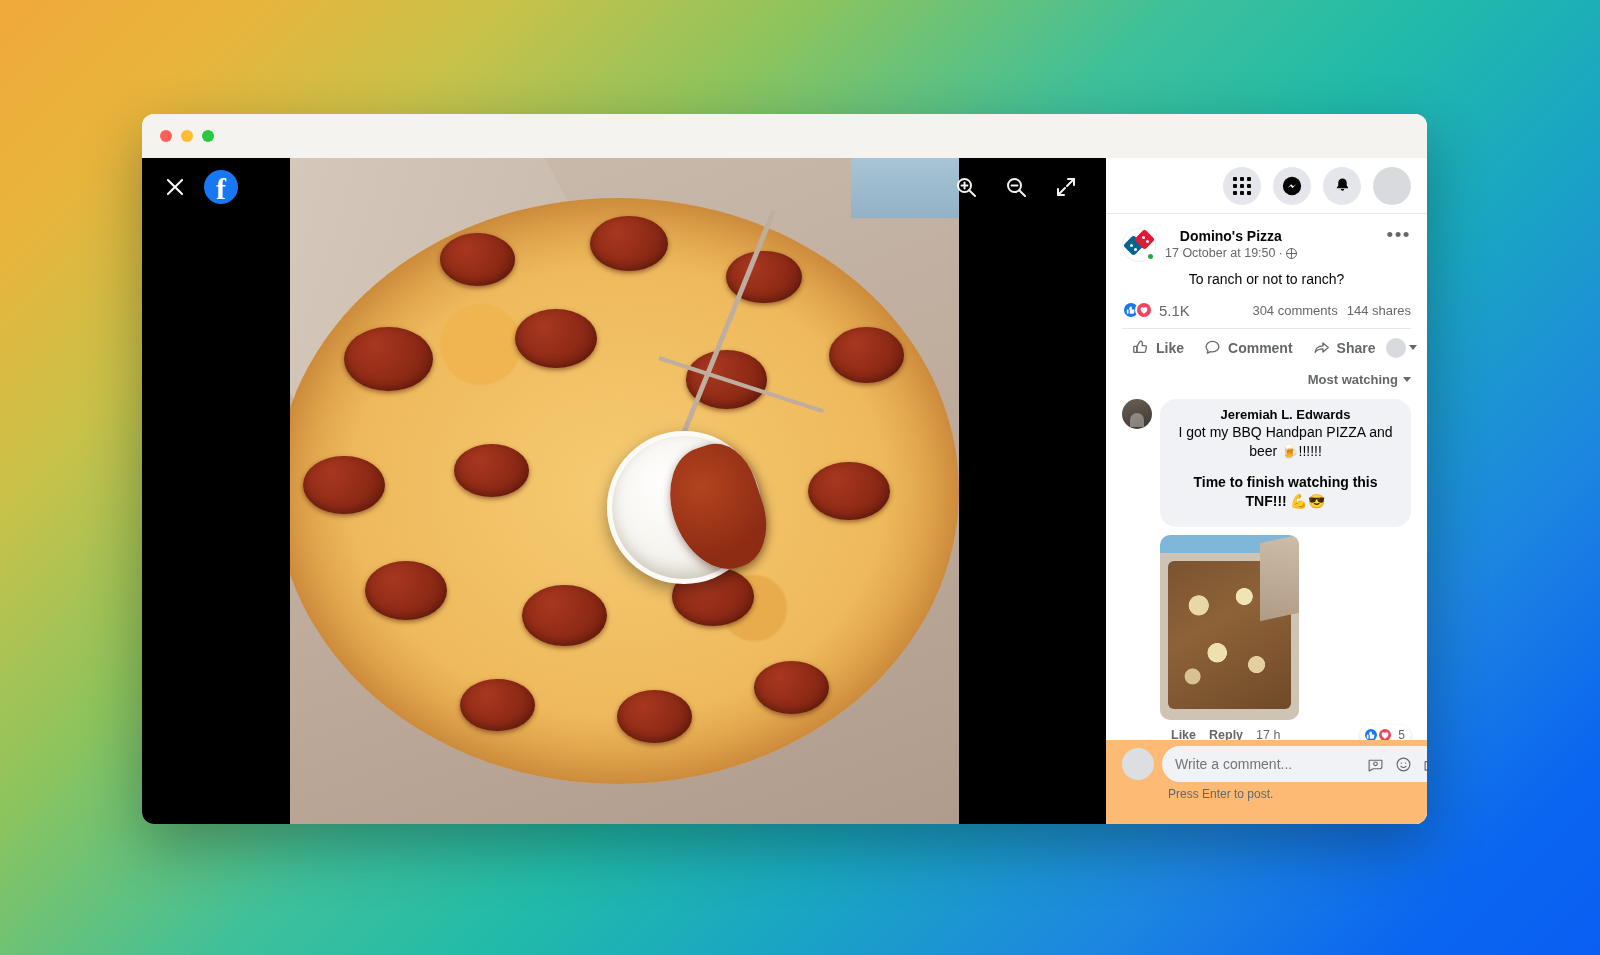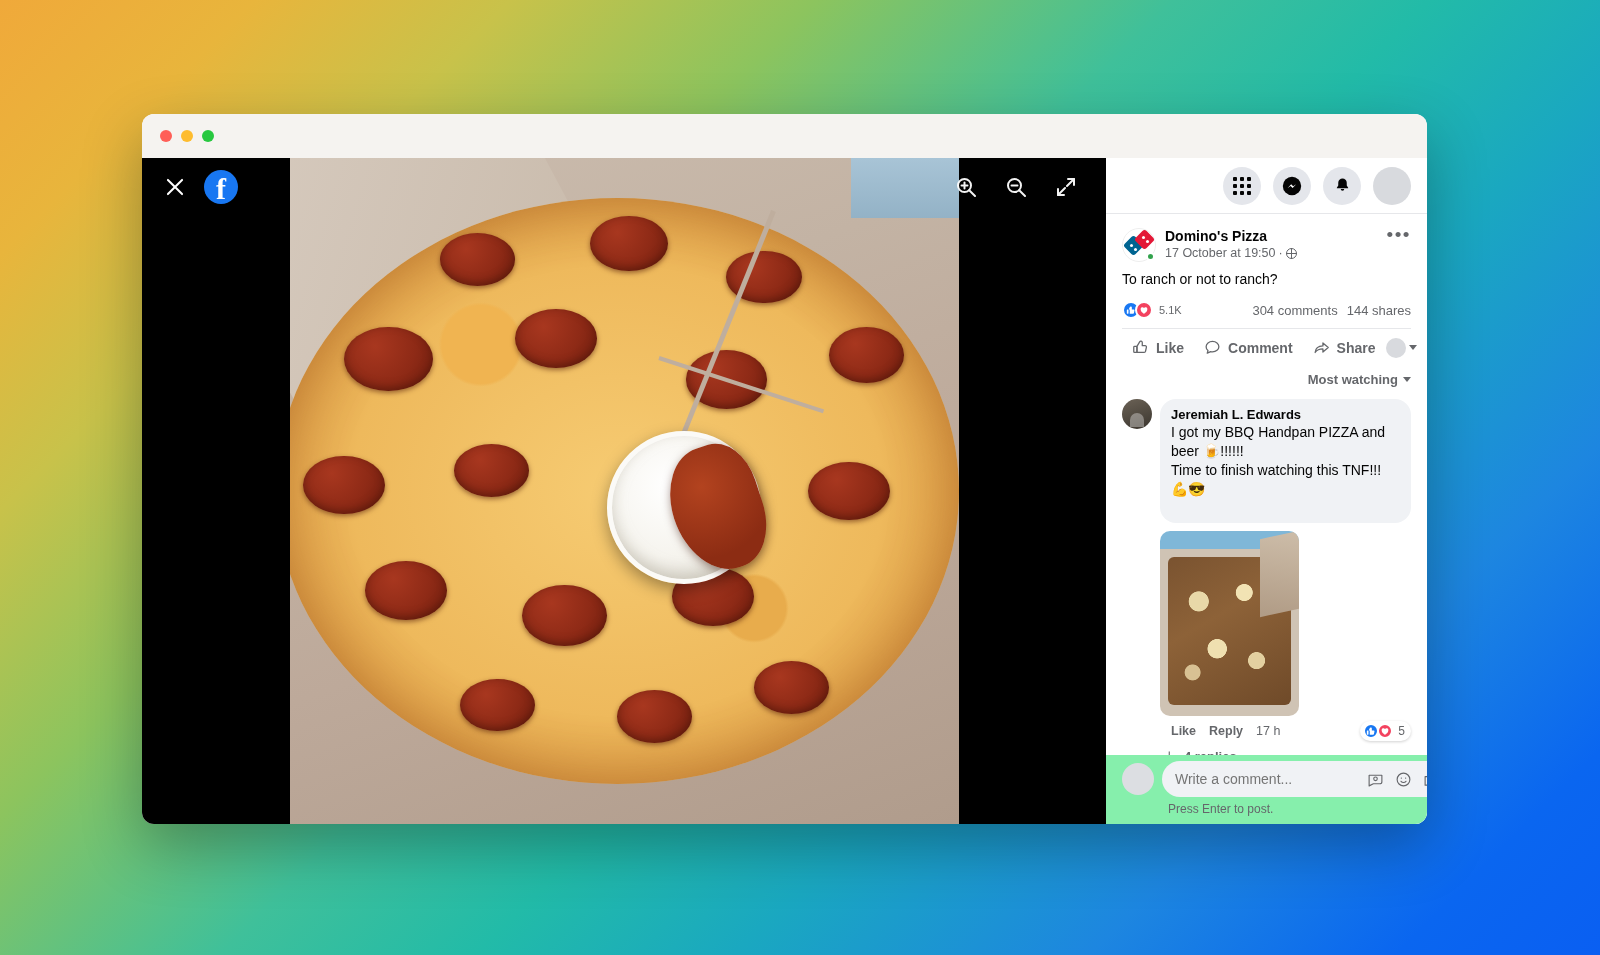--- a/index.html
+++ b/index.html
@@ -104,21 +104,21 @@
     height:56px; flex:0 0 56px; display:flex; align-items:center; justify-content:flex-end;
     gap:12px; padding:0 16px; border-bottom:1px solid #e6e7ea;
   }
   .circ-btn { width:38px; height:38px; border-radius:50%; background:#e4e6eb;
     display:flex; align-items:center; justify-content:center; cursor:pointer; flex:0 0 auto; }
   .avatar-btn { width:38px; height:38px; border-radius:50%; background:#d8dade; cursor:pointer; flex:0 0 auto; }
 
   .grid9 { display:grid; grid-template-columns:repeat(3,4px); grid-template-rows:repeat(3,4px); gap:3px; }
   .grid9 i { background:#050505; border-radius:1px; display:block; width:4px; height:4px; }
 
-  .post-scroll { flex:1; overflow:hidden; display:flex; flex-direction:column; min-height:0; }
+  .post-scroll { flex:1; overflow:hidden; display:flex; flex-direction:column; min-height:0;text-align:center; }
   .post-head { display:flex; align-items:flex-start; padding:14px 16px 0 16px; }
   .dom-logo { width:34px; height:34px; border-radius:50%; background:#fff; position:relative;
     border:1px solid #eee; flex:0 0 auto; }
   .dom-logo .sq { position:absolute; width:15px; height:15px; border-radius:3px; }
   .dom-logo .blue { background:#006491; left:3px; top:9px; transform:rotate(45deg); }
   .dom-logo .red  { background:#e31837; left:14px; top:3px; transform:rotate(45deg); }
   .dom-logo .pipd { position:absolute; width:3px; height:3px; border-radius:50%; background:#fff; }
   .online-dot { position:absolute; right:0; bottom:0; width:9px; height:9px; border-radius:50%;
     background:#31a24c; border:2px solid #fff; }
   .ph-text { margin-left:9px; }
@@ -131,21 +131,21 @@
 
   .post-text { padding:8px 16px 0 16px; font-size:14px; color:#050505; line-height:19px; }
 
   .counts-row { display:flex; align-items:center; padding:12px 16px 9px 16px; }
   .react-pills { display:flex; align-items:center; }
   .rp { width:18px; height:18px; border-radius:50%; display:flex; align-items:center; justify-content:center;
     border:2px solid #fff; }
   .rp.like { background:#1877f2; }
   .rp.love { background:#f3425f; margin-left:-5px; }
   .rp svg { width:10px; height:10px; }
-  .count-txt { font-size:11px; color:#65676b; margin-left:6px; }
+  .count-txt { font-size:15px; color:#65676b; margin-left:6px; }
   .counts-right { margin-left:auto; font-size:13px; color:#65676b; display:flex; gap:9px; }
   .counts-right span { cursor:pointer; }
 
   .action-row { display:flex; align-items:center; border-top:1px solid #e6e7ea; margin:0 16px; padding:5px 0; }
   .act { display:flex; align-items:center; gap:7px; padding:5px 10px; border-radius:5px; cursor:pointer;
     font-size:14px; font-weight:bold; color:#65676b; }
   .act svg { width:17px; height:17px; }
   .act-avatar { margin-left:auto; display:flex; align-items:center; gap:3px; cursor:pointer; }
   .act-avatar .av { width:20px; height:20px; border-radius:50%; background:#d8dade; }
   .caret { width:0;height:0;border-left:4px solid transparent;border-right:4px solid transparent;
@@ -154,24 +154,24 @@
   .sort-row { display:flex; justify-content:flex-end; align-items:center; gap:5px;
     padding:6px 16px 2px 16px; cursor:pointer; }
   .sort-row span { font-size:13px; font-weight:bold; color:#65676b; }
 
   .comments { padding:4px 16px 0 16px; flex:1; overflow:hidden; }
   .comment { display:flex; gap:8px; margin-top:6px; }
   .c-avatar { width:30px; height:30px; border-radius:50%; flex:0 0 auto; overflow:hidden;
     background:linear-gradient(160deg,#6b6256,#3a352e); position:relative; }
   .c-avatar:after{content:"";position:absolute;left:8px;top:14px;width:14px;height:14px;border-radius:50% 50% 0 0;background:rgba(255,255,255,.35);}
   .c-body { flex:1; min-width:0; }
-  .bubble { background:#f0f2f5; border-radius:16px; padding:7px 11px 24px 11px; }
+  .bubble { background:#f0f2f5; border-radius:16px; padding:7px 11px 16px 11px; }
   .c-name { font-size:13px; font-weight:bold; color:#050505; line-height:17px; }
   .c-text { font-size:14px; color:#050505; line-height:19px; }
-  .c-text + .c-text { margin-top:0; }
+  .c-text + .c-text { margin-top:12px;font-weight:bold; }
   .c-photo {
     width:139px; height:185px; border-radius:10px; margin-top:8px; overflow:hidden; position:relative;
     background:linear-gradient(180deg,#7fb7d8 0 10%, #cfc3b4 10% 100%);
     cursor:pointer;
   }
   .c-photo .pan { position:absolute; left:6%; top:14%; width:88%; height:80%; border-radius:6px;
     background:
       radial-gradient(circle at 25% 30%, #e8d8a8 0 7%, transparent 7.5%),
       radial-gradient(circle at 62% 24%, #f2e3b4 0 6%, transparent 6.5%),
       radial-gradient(circle at 40% 62%, #efe0b0 0 8%, transparent 8.5%),
@@ -186,21 +186,21 @@
   .c-actions .time { font-weight:normal; }
   .c-react { margin-left:auto; display:flex; align-items:center; gap:3px;
     background:#fff; border-radius:12px; box-shadow:0 1px 3px rgba(0,0,0,.18); padding:2px 6px 2px 3px; }
   .c-react .rp { width:16px; height:16px; }
   .c-react .n { font-size:12px; color:#65676b; margin-left:2px; }
   .replies { display:flex; align-items:center; gap:7px; padding:8px 0 0 6px; cursor:pointer; }
   .replies .arr { color:#65676b; font-size:13px; }
   .replies span.txt { font-size:13px; font-weight:bold; color:#65676b; }
 
   
-  .composer-wrap { border-top:0; background:#86efac; padding:6px 16px 8px 16px; flex:0 0 auto; }
+  .composer-wrap { border-top:0; background:#fdba74; padding:6px 16px 23px 16px; flex:0 0 auto; }
   .composer { display:flex; align-items:center; gap:8px; }
   .comp-av { width:32px; height:32px; border-radius:50%; background:#dcdee2; flex:0 0 auto; }
   .comp-box { flex:1; background:#f0f2f5; border-radius:18px; height:36px;
     display:flex; align-items:center; padding:0 10px 0 13px; gap:11px; }
   .comp-input { flex:1; font-size:14px; color:#65676b; background:transparent; border:0; outline:none;
     font-family:"Liberation Sans", sans-serif; }
   .comp-icon { width:17px; height:17px; cursor:pointer; flex:0 0 auto; }
   .press-enter { font-size:12px; color:#65676b; padding:5px 0 0 46px; }
 </style>
 </head>

